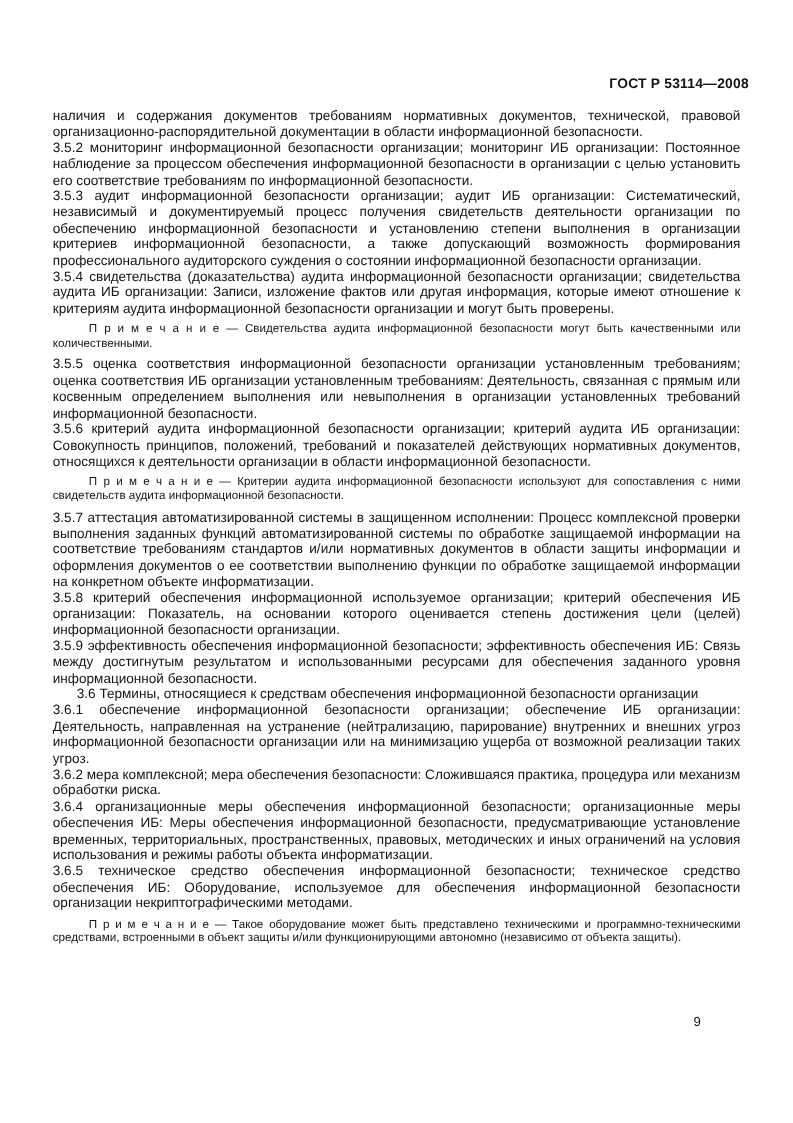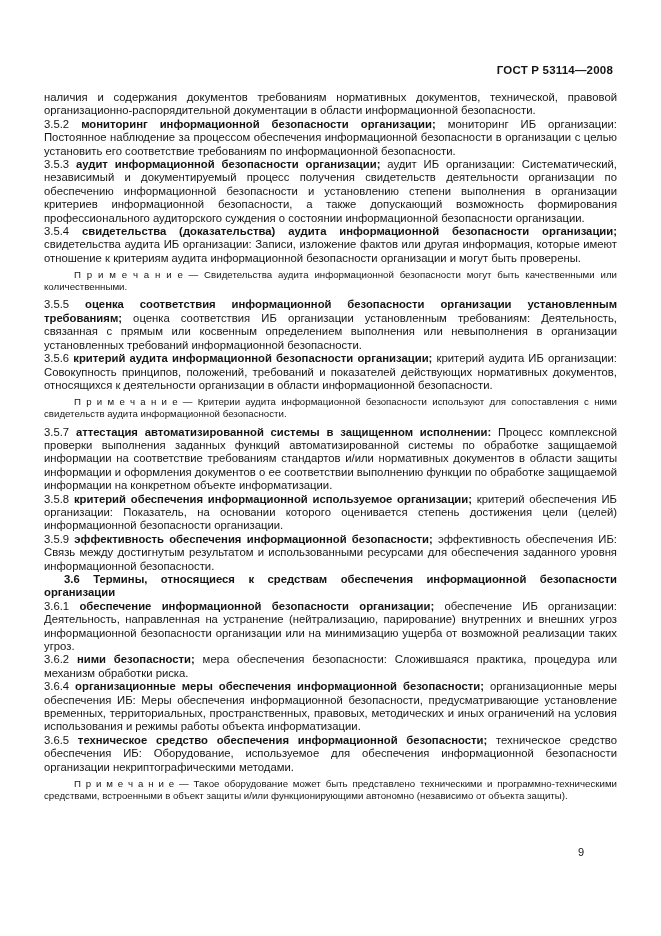--- a/index.html
+++ b/index.html
@@ -13,21 +13,21 @@
     width: 661px;
     height: 936px;
     background: #ffffff;
     overflow: hidden;
     font-family: "Liberation Sans", sans-serif;
     color: #141414;
   }
   .running-header {
     position: absolute;
     top: 64px;
-    left: 40px;
+    left: 51px;
     width: 573px;
     text-align: right;
     font-size: 11.5px;
     font-weight: bold;
     letter-spacing: 0.2px;
   }
   .doc-body {
     position: absolute;
     top: 91px;
     left: 44px;
@@ -43,21 +43,21 @@
   .para.note {
     font-size: 9.7px;
     line-height: 11.6px;
     text-indent: 30px;
     margin: 4px 0 6px 0;
   }
   .para.heading {
     font-weight: bold;
     text-indent: 20px;
   }
-  .run.bold { font-weight: bold; }
+  .run.bold { font-weight: normal; }
   .run.italic { }
   .run.regular { font-weight: normal; }
   .page-footer {
     position: absolute;
     top: 846px;
     left: 44px;
     width: 540px;
     text-align: right;
     font-size: 11px;
   }
@@ -77,21 +77,21 @@
       <p class="para body"><span class="run regular">3.5.4 </span><span class="run bold">свидетельства (доказательства) аудита информационной безопасности организации;</span><span class="run regular"> свидетельства аудита ИБ организации: Записи, изложение фактов или другая информация, которые имеют отношение к критериям аудита информационной безопасности организации и могут быть проверены.</span></p>
       <p class="para note"><span class="run regular">П р и м е ч а н и е — Свидетельства аудита информационной безопасности могут быть качественными или количественными.</span></p>
       <p class="para body"><span class="run regular">3.5.5 </span><span class="run bold">оценка соответствия информационной безопасности организации установленным требованиям;</span><span class="run regular"> оценка соответствия ИБ организации установленным требованиям: Деятельность, связанная с прямым или косвенным определением выполнения или невыполнения в организации установленных требований информационной безопасности.</span></p>
       <p class="para body"><span class="run regular">3.5.6 </span><span class="run bold">критерий аудита информационной безопасности организации;</span><span class="run regular"> критерий аудита ИБ организации: Совокупность принципов, положений, требований и показателей действующих нормативных документов, относящихся к деятельности организации в области информационной безопасности.</span></p>
       <p class="para note"><span class="run regular">П р и м е ч а н и е — Критерии аудита информационной безопасности используют для сопоставления с ними свидетельств аудита информационной безопасности.</span></p>
       <p class="para body"><span class="run regular">3.5.7 </span><span class="run bold">аттестация автоматизированной системы в защищенном исполнении:</span><span class="run regular"> Процесс комплексной проверки выполнения заданных функций автоматизированной системы по обработке защищаемой информации на соответствие требованиям стандартов и/или нормативных документов в области защиты информации и оформления документов о ее соответствии выполнению функции по обработке защищаемой информации на конкретном объекте информатизации.</span></p>
       <p class="para body"><span class="run regular">3.5.8 </span><span class="run bold">критерий обеспечения информационной используемое организации;</span><span class="run regular"> критерий обеспечения ИБ организации: Показатель, на основании которого оценивается степень достижения цели (целей) информационной безопасности организации.</span></p>
       <p class="para body"><span class="run regular">3.5.9 </span><span class="run bold">эффективность обеспечения информационной безопасности;</span><span class="run regular"> эффективность обеспечения ИБ: Связь между достигнутым результатом и использованными ресурсами для обеспечения заданного уровня информационной безопасности.</span></p>
       <p class="para heading"><span class="run bold">3.6 Термины, относящиеся к средствам обеспечения информационной безопасности организации</span></p>
       <p class="para body"><span class="run regular">3.6.1 </span><span class="run bold">обеспечение информационной безопасности организации;</span><span class="run regular"> обеспечение ИБ организации: Деятельность, направленная на устранение (нейтрализацию, парирование) внутренних и внешних угроз информационной безопасности организации или на минимизацию ущерба от возможной реализации таких угроз.</span></p>
-      <p class="para body"><span class="run regular">3.6.2 </span><span class="run bold">ними безопасности;</span><span class="run italic"> мера обеспечения безопасности</span><span class="run regular">: Сложившаяся практика, процедура или механизм обработки риска.</span></p>
+      <p class="para body"><span class="run regular">3.6.2 </span><span class="run bold">мера комплексной;</span><span class="run italic"> мера обеспечения безопасности</span><span class="run regular">: Сложившаяся практика, процедура или механизм обработки риска.</span></p>
       <p class="para body"><span class="run regular">3.6.4 </span><span class="run bold">организационные меры обеспечения информационной безопасности;</span><span class="run regular"> организационные меры обеспечения ИБ: Меры обеспечения информационной безопасности, предусматривающие установление временных, территориальных, пространственных, правовых, методических и иных ограничений на условия использования и режимы работы объекта информатизации.</span></p>
       <p class="para body"><span class="run regular">3.6.5 </span><span class="run bold">техническое средство обеспечения информационной безопасности;</span><span class="run regular"> техническое средство обеспечения ИБ: Оборудование, используемое для обеспечения информационной безопасности организации некриптографическими методами.</span></p>
       <p class="para note"><span class="run regular">П р и м е ч а н и е — Такое оборудование может быть представлено техническими и программно-техническими средствами, встроенными в объект защиты и/или функционирующими автономно (независимо от объекта защиты).</span></p>
     </div>
 
   <div class="page-footer">
     <span>9</span>
   </div>
 </div>
 

